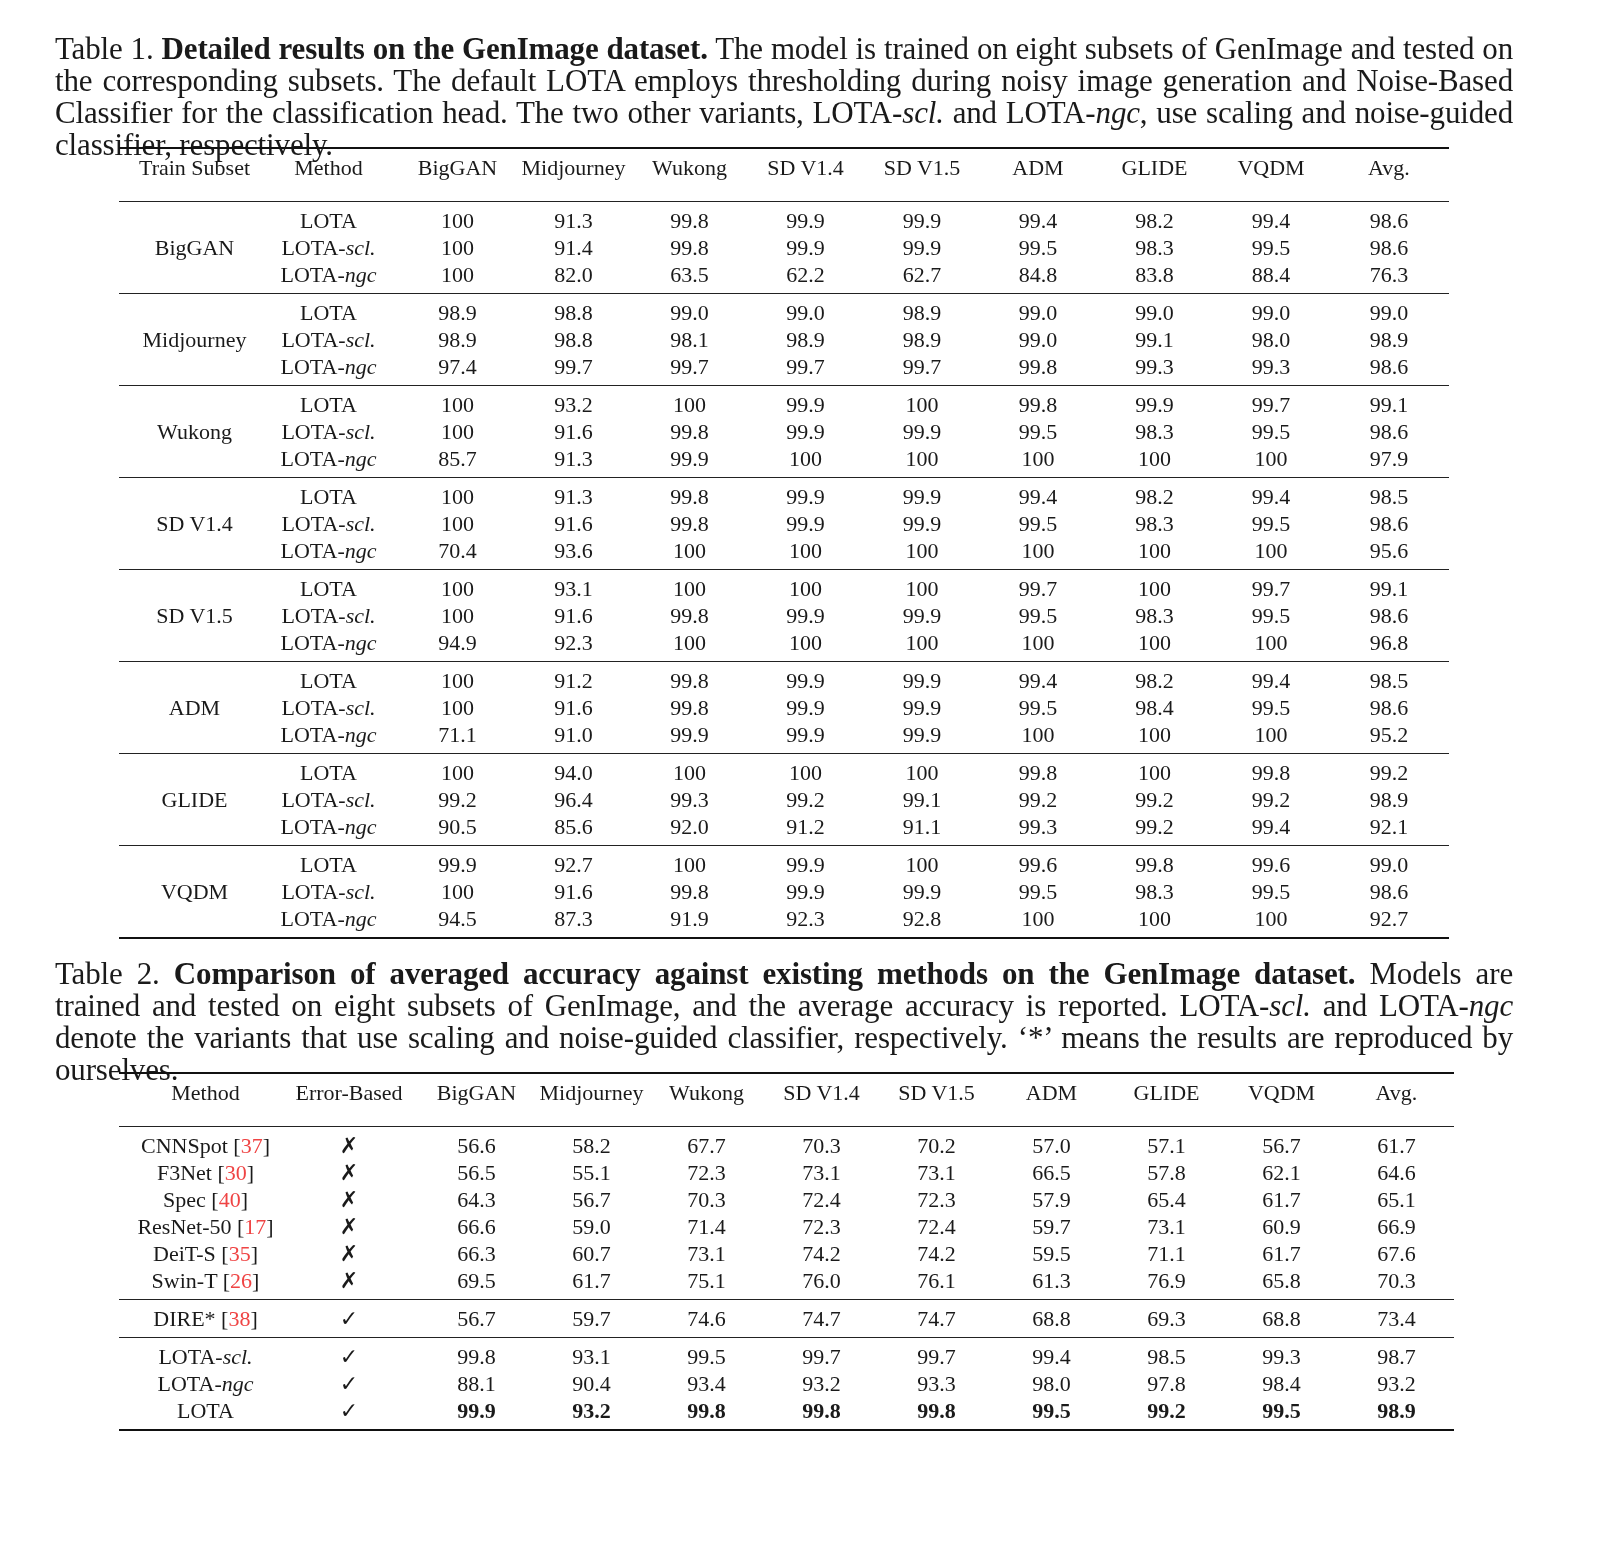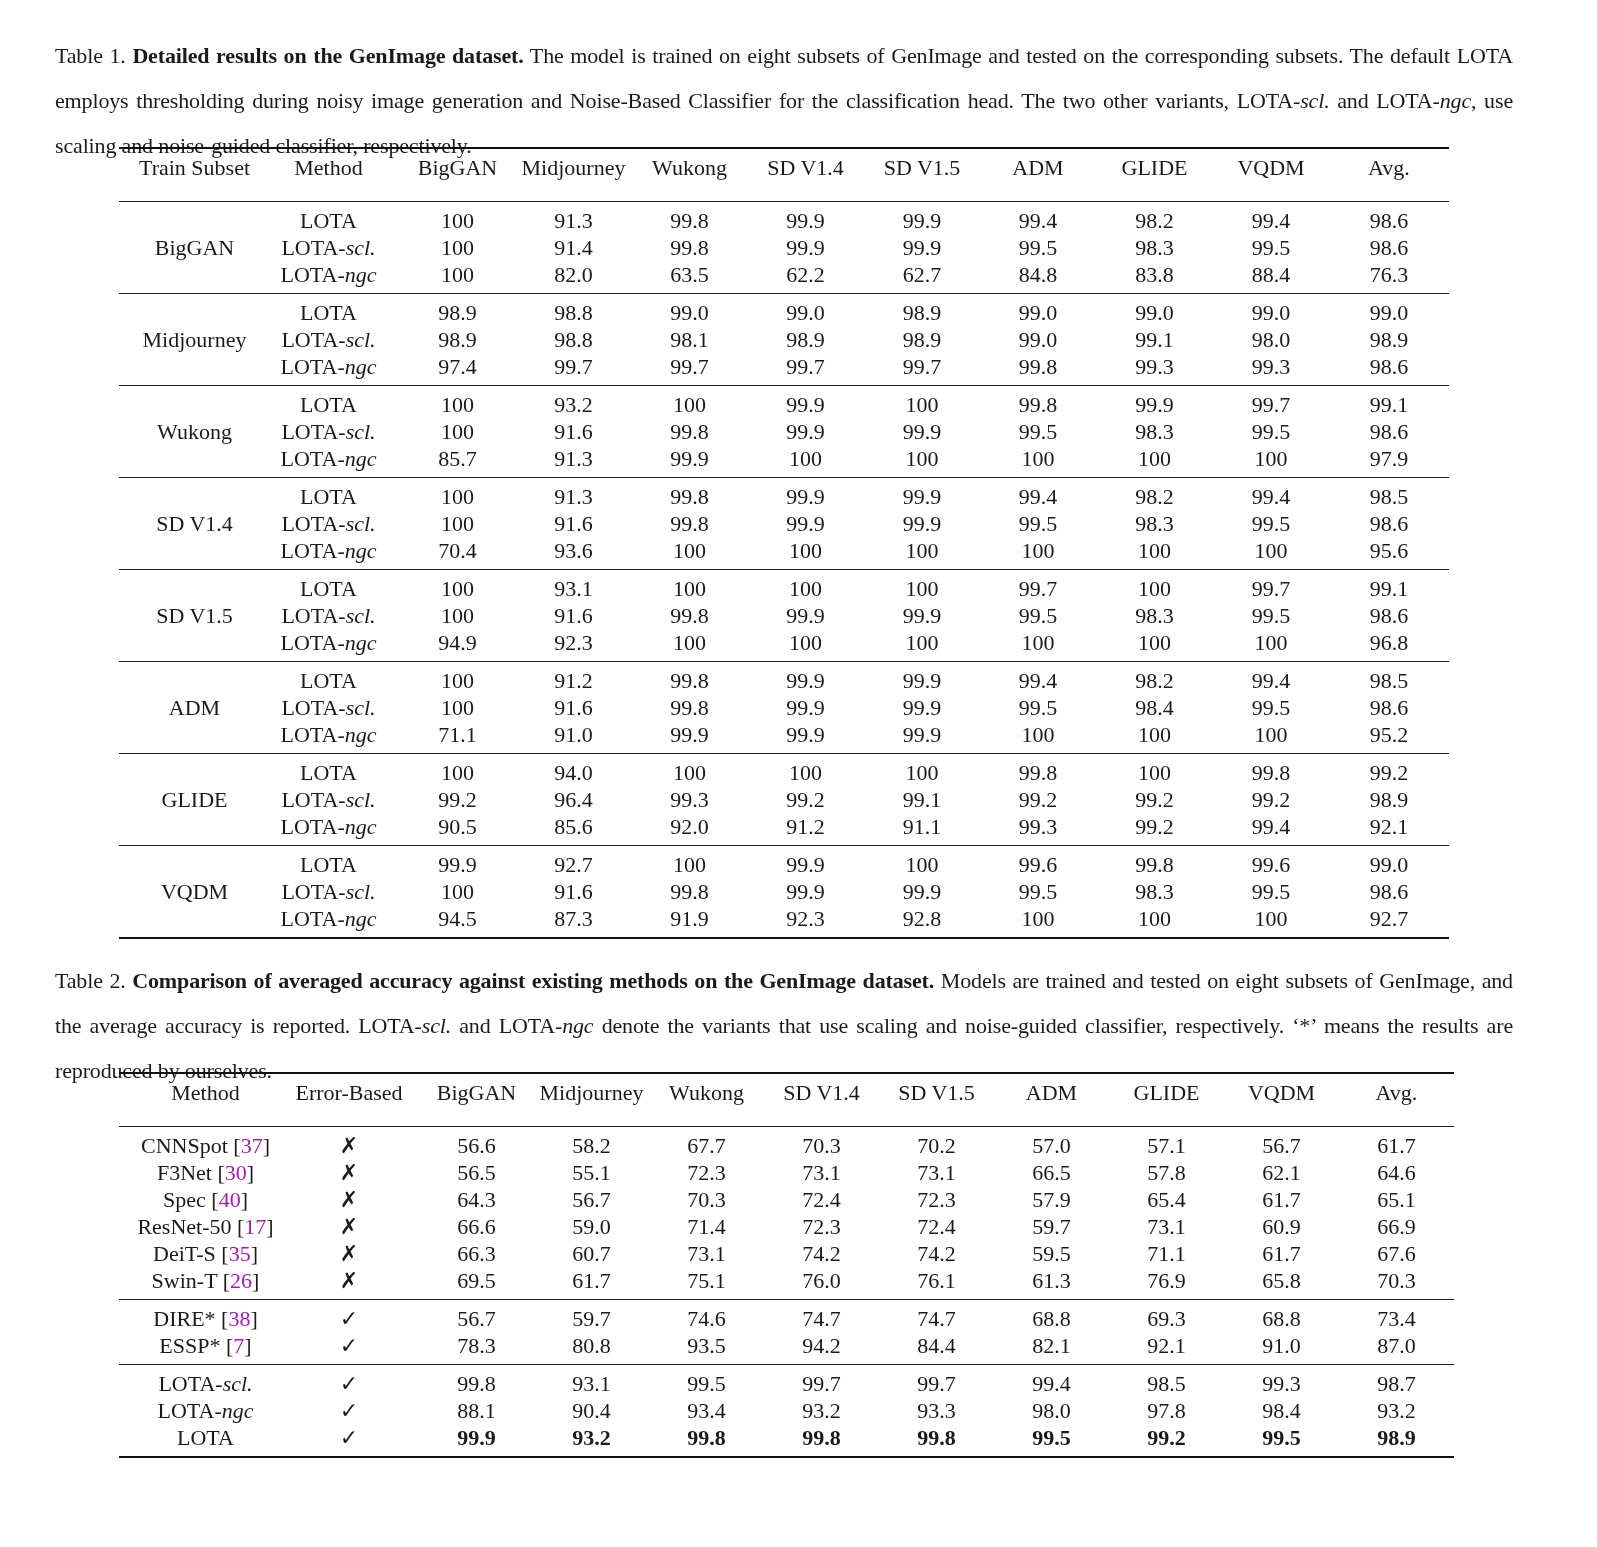--- a/index.html
+++ b/index.html
@@ -3,21 +3,21 @@
 <meta charset="utf-8">
 <style>
   html, body { margin: 0; padding: 0; background: #ffffff; }
   body {
     width: 1597px; height: 1547px; position: relative; overflow: hidden;
     font-family: "Liberation Serif", "DejaVu Serif", serif;
     color: #1a1a1a;
   }
   .caption {
     position: absolute; left: 55px; width: 1458px;
-    font-size: 22px; line-height: 45px; text-align: justify;
+    font-size: 31px; line-height: 32px; text-align: justify;
     letter-spacing: -0.15px;
   }
   .caption b { font-weight: bold; }
   .caption i { font-style: italic; }
   #cap1 { top: 33px; }
   #cap2 { top: 958px; }
 
   table.res {
     position: absolute; border-collapse: collapse;
     font-size: 22px; line-height: 27px;
@@ -26,21 +26,21 @@
   #t2 { left: 119px; top: 1072px; width: 1335px; }
 
   table.res thead tr { border-top: 2.5px solid #111; border-bottom: 1.5px solid #222; }
   table.res th { font-weight: normal; padding: 5px 0 20px 0; text-align: center; }
   table.res td { text-align: center; padding: 0; height: 27px; }
   table.res tbody.grp { border-bottom: 1.5px solid #222; }
   table.res tbody.grp tr:first-child td { padding-top: 5px; }
   table.res tbody.grp tr:last-child td { padding-bottom: 5px; }
   table.res tbody.last { border-bottom: 2.5px solid #111; }
   th.left, td.left { text-align: left; padding-left: 13px !important; }
-  .ref { color: #a21caf; }
+  .ref { color: #ef4444; }
   .bold { font-weight: bold; }
   i { font-style: italic; }
   sup { font-size: 14px; line-height: 0; vertical-align: 8px; }
   .mark { font-size: 22px; }
 </style>
 </head>
 <body>
 
 <div class="caption" id="cap1">
   <span>Table 1.</span>
@@ -529,33 +529,20 @@
         <td>56.7</td>
         <td>59.7</td>
         <td>74.6</td>
         <td>74.7</td>
         <td>74.7</td>
         <td>68.8</td>
         <td>69.3</td>
         <td>68.8</td>
         <td>73.4</td>
       </tr>
-      <tr>
-        <td class="left"><span>ESSP*</span> [<span class="ref">7</span>]</td>
-        <td class="mark">✓</td>
-        <td>78.3</td>
-        <td>80.8</td>
-        <td>93.5</td>
-        <td>94.2</td>
-        <td>84.4</td>
-        <td>82.1</td>
-        <td>92.1</td>
-        <td>91.0</td>
-        <td>87.0</td>
-      </tr>
     </tbody>
     <tbody class="grp last">
       <tr>
         <td class="left"><span>LOTA-</span><i>scl.</i></td>
         <td class="mark">✓</td>
         <td>99.8</td>
         <td>93.1</td>
         <td>99.5</td>
         <td>99.7</td>
         <td>99.7</td>

